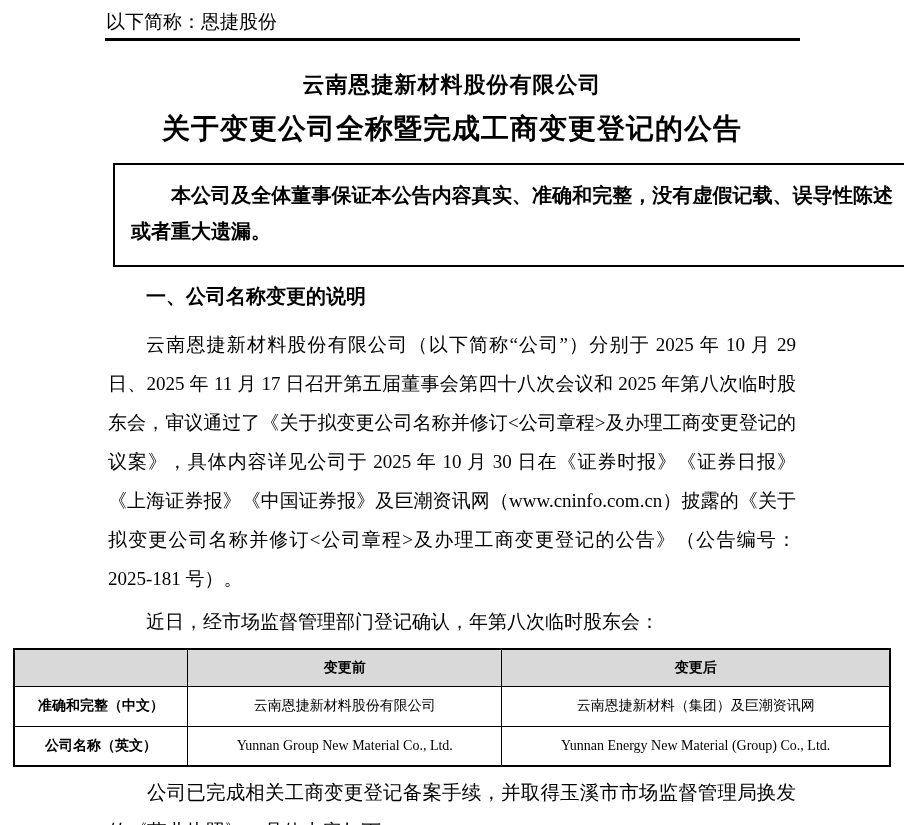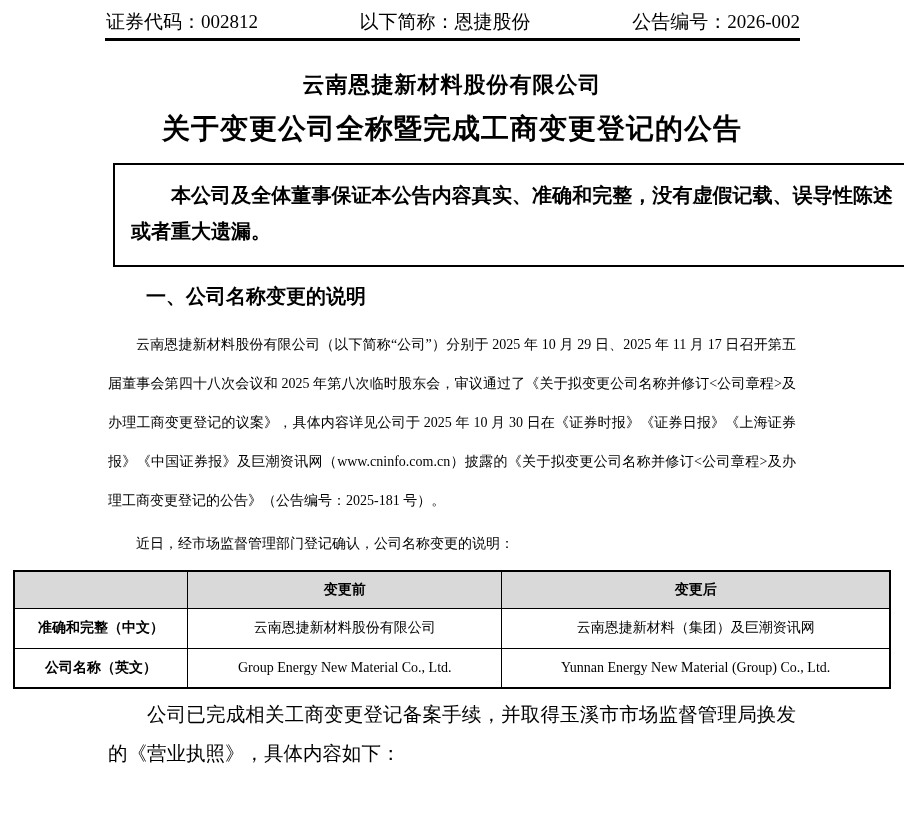--- a/index.html
+++ b/index.html
@@ -77,21 +77,21 @@
   }
   .section-heading {
     margin-left: 146px;
     font-size: 20px;
     font-weight: bold;
     line-height: 26px;
     margin-bottom: 16px;
   }
   .body-para {
     margin: 4px 108px 0 108px;
-    font-size: 14px;
+    font-size: 19px;
     line-height: 39px;
     text-align: justify;
     text-indent: 2em;
   }
 
   
   .table-wrap { margin: 7px 13px 0 13px; }
   table.change-table {
     width: 878px;
     border-collapse: collapse;
@@ -122,38 +122,36 @@
     text-align: justify;
     text-indent: 2em;
   }
 </style>
 </head>
 <body>
 
 <div class="page">
 
   <div class="masthead">
-    <span>证券代码：002812</span>
     <span>以下简称：恩捷股份</span>
-    <span>公告编号：2026-002</span>
   </div>
   <div class="masthead-rule"></div>
 
   <div class="doc-title">云南恩捷新材料股份有限公司</div>
   <div class="doc-subtitle">关于变更公司全称暨完成工商变更登记的公告</div>
 
   <div class="disclaimer-box">
     <p>本公司及全体董事保证本公告内容真实、准确和完整，没有虚假记载、误导性陈述或者重大遗漏。</p>
   </div>
 
   <div class="content">
     <div class="section-heading">一、公司名称变更的说明</div>
 
     <p class="body-para">云南恩捷新材料股份有限公司（以下简称“公司”）分别于 2025 年 10 月 29 日、2025 年 11 月 17 日召开第五届董事会第四十八次会议和 2025 年第八次临时股东会，审议通过了《关于拟变更公司名称并修订&lt;公司章程&gt;及办理工商变更登记的议案》，具体内容详见公司于 2025 年 10 月 30 日在《证券时报》《证券日报》《上海证券报》《中国证券报》及巨潮资讯网（www.cninfo.com.cn）披露的《关于拟变更公司名称并修订&lt;公司章程&gt;及办理工商变更登记的公告》（公告编号：2025-181 号）。</p>
-    <p class="body-para">近日，经市场监督管理部门登记确认，公司名称变更的说明：</p>
+    <p class="body-para">近日，经市场监督管理部门登记确认，年第八次临时股东会：</p>
 
     <div class="table-wrap">
       <table class="change-table">
         <colgroup>
           <col class="col-label">
             <col class="col-before">
             <col class="col-after">
         </colgroup>
         <thead>
           <tr>
@@ -163,21 +161,21 @@
           </tr>
         </thead>
         <tbody>
           <tr>
             <th>准确和完整（中文）</th>
             <td>云南恩捷新材料股份有限公司</td>
             <td>云南恩捷新材料（集团）及巨潮资讯网</td>
           </tr>
           <tr>
             <th>公司名称（英文）</th>
-            <td>Group Energy New Material Co., Ltd.</td>
+            <td>Yunnan Group New Material Co., Ltd.</td>
             <td>Yunnan Energy New Material (Group) Co., Ltd.</td>
           </tr>
         </tbody>
       </table>
     </div>
 
     <p class="closing-para">公司已完成相关工商变更登记备案手续，并取得玉溪市市场监督管理局换发的《营业执照》，具体内容如下：</p>
   </div>
 
 </div>

